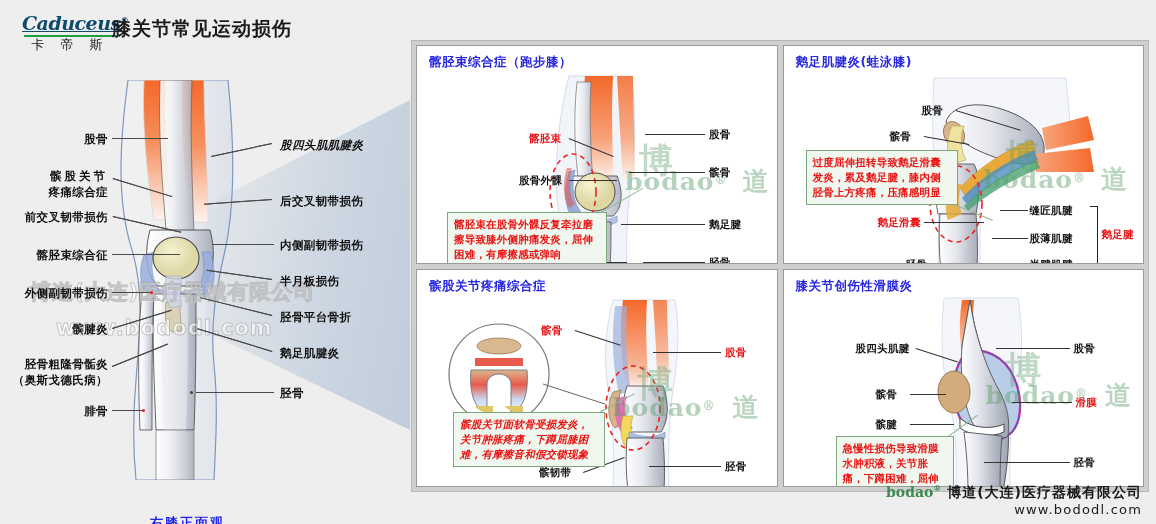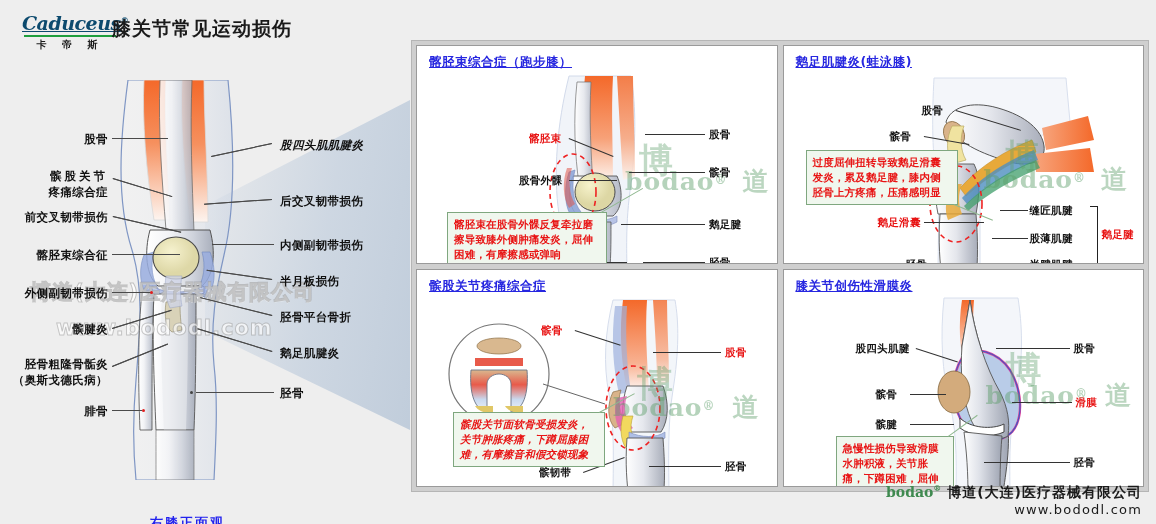--- a/index.html
+++ b/index.html
@@ -13,21 +13,21 @@
 
   
   .logo{position:absolute;left:22px;top:10px;width:96px;height:40px;text-align:center;}
   .logo-word{
     font-family:"DejaVu Serif","Liberation Serif",serif;
     font-style:italic;font-weight:bold;font-size:19px;color:#0c4a6e;
     letter-spacing:-0.5px;line-height:20px;position:relative;display:inline-block;text-decoration:underline;
   }
   .logo-word sup{font-size:8px;vertical-align:super;font-style:normal;}
   .logo-rule{height:2px;background:#1f9e3d;margin:1px 2px 2px 2px;}
-  .logo-cn{font-size:10px;font-weight:bold;color:#1a1a1a;letter-spacing:6px;line-height:12px;}
+  .logo-cn{font-size:13px;font-weight:normal;color:#1a1a1a;letter-spacing:6px;line-height:12px;}
   .title{
     position:absolute;left:112px;top:16px;
     font-size:19px;font-weight:bold;color:#1a1a1a;letter-spacing:1px;
   }
 
   
   .left-pane{position:absolute;left:0;top:56px;width:400px;height:430px;}
 
   .wedge{
     position:absolute;left:205px;top:44px;width:205px;height:330px;
@@ -73,21 +73,21 @@
   .grid{
     position:absolute;left:411px;top:40px;width:738px;height:452px;
     display:grid;grid-template-columns:1fr 1fr;grid-template-rows:1fr 1fr;gap:5px;
     background:#cfcfcf;border:1px solid #b5b5b5;padding:4px;box-sizing:border-box;
   }
   .panel{
     background:#ffffff;border:1px solid #9a9a9a;position:relative;overflow:hidden;
   }
   .panel-title{
     position:absolute;left:12px;top:8px;
-    font-size:12.5px;font-weight:bold;color:#2727e0;letter-spacing:.5px;white-space:nowrap;text-decoration:underline;
+    font-size:12.5px;font-weight:bold;color:#2727e0;letter-spacing:.5px;white-space:nowrap;
   }
   .panel-body{position:absolute;inset:0;}
 
   .plbl{
     position:absolute;font-size:10.5px;font-weight:bold;color:#111;
     white-space:nowrap;line-height:13px;letter-spacing:.3px;
   }
   .plbl.red{color:#e81414;}
   .pleader{position:absolute;height:0;border-top:1px solid #333;}
 

